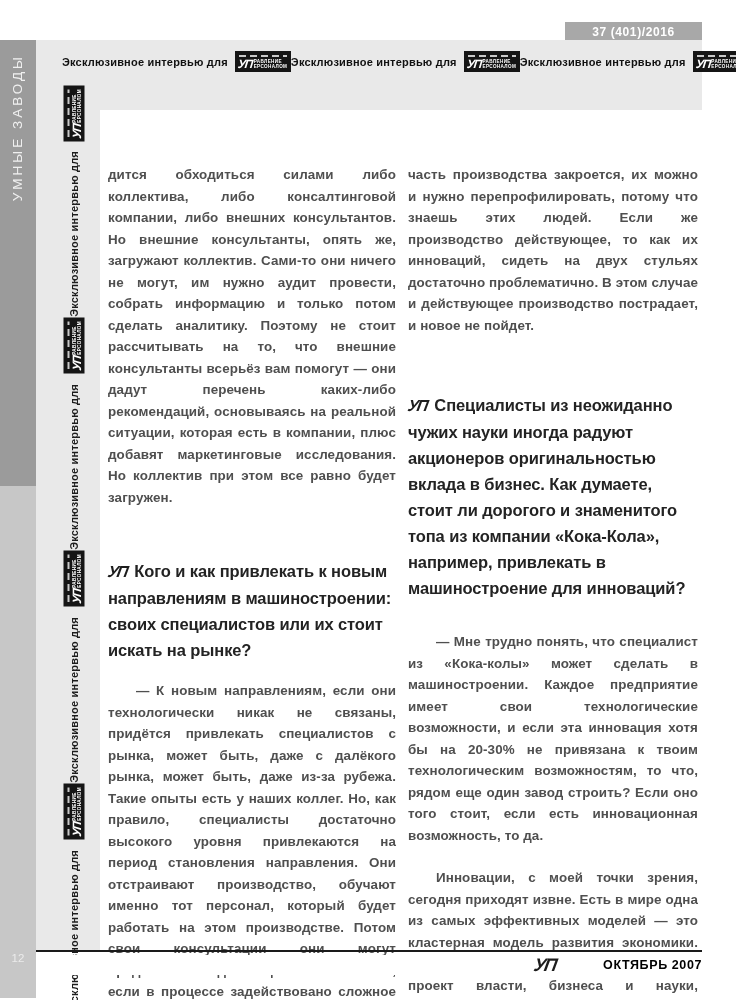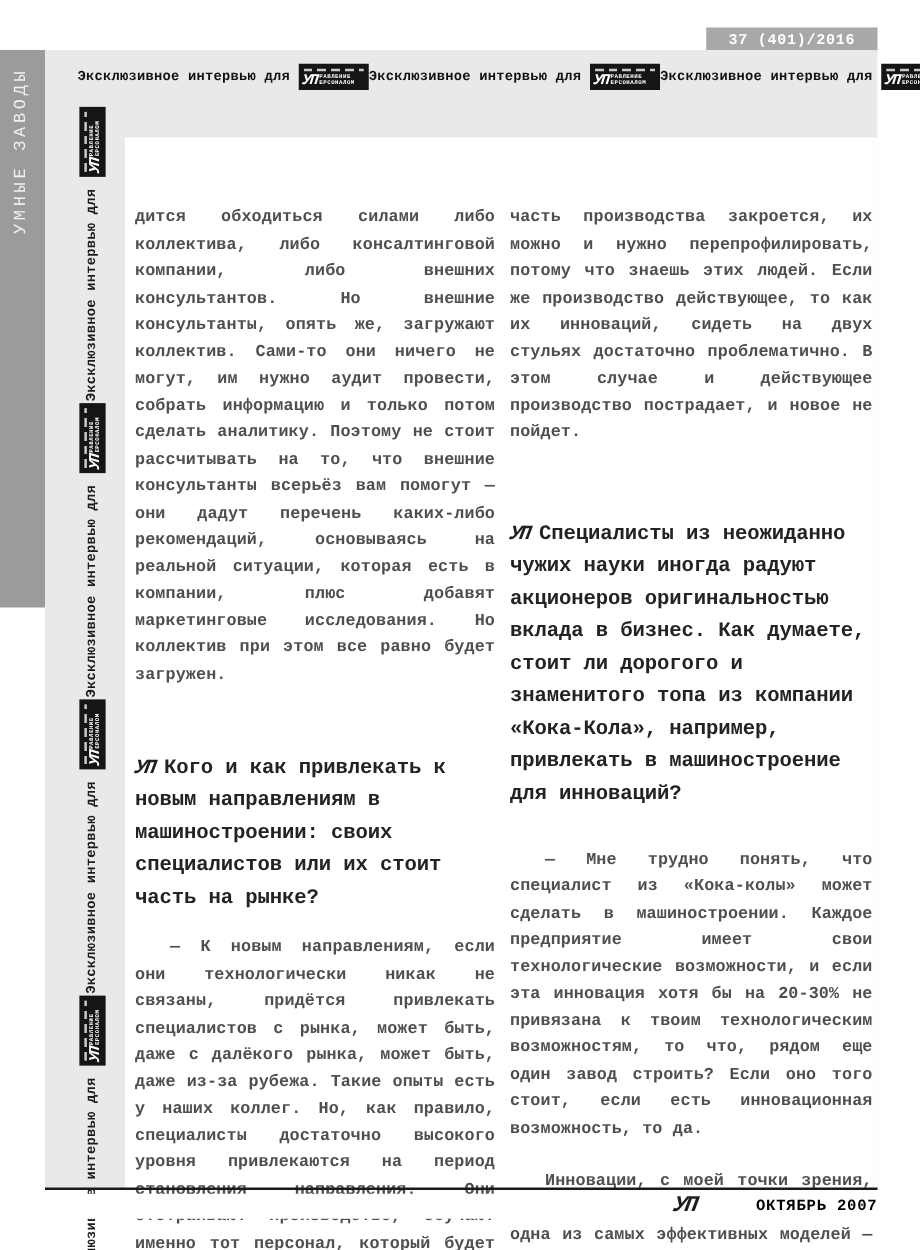--- a/index.html
+++ b/index.html
@@ -1,19 +1,19 @@
 <!DOCTYPE html>
 <html><head>
 <meta charset="utf-8">
 <style>
   * { margin:0; padding:0; box-sizing:border-box; }
   html,body { background:#ffffff; }
   .screen {
     position:relative; width:736px; height:1000px; overflow:hidden;
-    background:#ffffff; font-family:Liberation Mono, monospace;
+    background:#ffffff; font-family:Liberation Sans, sans-serif;
   }
 
   
   .badge {
     position:absolute; left:565px; top:22px; width:137px; height:19px;
     background:#a8a8a8; color:#ffffff; font-size:12px; font-weight:700;
     letter-spacing:0.6px; display:flex; align-items:center; justify-content:center;
   }
 
   
@@ -110,20 +110,23 @@
 <body>
 
 <div class="screen">
 
   <div class="badge">37 (401)/2016</div>
 
   <div class="frame"></div>
 
   <div class="bar-dark">
     <div class="vtext section-label">УМНЫЕ ЗАВОДЫ</div>
+  </div>
+  <div class="bar-light">
+    <div class="pagenum">12</div>
   </div>
 
   <div class="header-band">
     <div class="hgroup">
       <span class="hlabel">Эксклюзивное интервью для</span>
       <span class="uplogo">
         <span class="dashes"></span>
         <span class="row">
             <span class="up">УП</span>
           <span class="stack">
@@ -222,21 +225,21 @@
       </div>
       <div class="vtext slabel">Эксклюзивное интервью для</div>
     </div>
   </div>
 
   <div class="page">
 
     <div class="col col-left">
       <p class="body">дится обходиться силами либо коллектива, либо консалтинговой компании, либо внешних консультантов. Но внешние консультанты, опять же, загружают коллектив. Сами-то они ничего не могут, им нужно аудит провести, собрать информацию и только потом сделать аналитику. Поэтому не стоит рассчитывать на то, что внешние консультанты всерьёз вам помогут — они дадут перечень каких-либо рекомендаций, основываясь на реальной ситуации, которая есть в компании, плюс добавят маркетинговые исследования. Но коллектив при этом все равно будет загружен.</p>
       <div class="question ml-q">
-        <span class="upmono">УП</span><span>Кого и как привлекать к новым направлениям в машиностроении: своих специалистов или их стоит часть на рынке?</span>
+        <span class="upmono">УП</span><span>Кого и как привлекать к новым направлениям в машиностроении: своих специалистов или их стоит искать на рынке?</span>
       </div>
       <p class="body indent ml-p2">— К новым направлениям, если они технологически никак не связаны, придётся привлекать специалистов с рынка, может быть, даже с далёкого рынка, может быть, даже из-за рубежа. Такие опыты есть у наших коллег. Но, как правило, специалисты достаточно высокого уровня привлекаются на период становления направления. Они отстраивают производство, обучают именно тот персонал, который будет работать на этом производстве. Потом свои консультации они могут предоставлять дистанционно. Особенно, если в процессе задействовано сложное техническое оборудование. Что касается своих специалистов, если</p>
     </div>
 
     <div class="col col-right">
       <p class="body">часть производства закроется, их можно и нужно перепрофилировать, потому что знаешь этих людей. Если же производство действующее, то как их инноваций, сидеть на двух стульях достаточно проблематично. В этом случае и действующее производство пострадает, и новое не пойдет.</p>
       <div class="question mr-q">
         <span class="upmono">УП</span><span>Специалисты из неожиданно чужих науки иногда радуют акционеров оригинальностью вклада в бизнес. Как думаете, стоит ли дорогого и знаменитого топа из компании «Кока-Кола», например, привлекать в машиностроение для инноваций?</span>
       </div>
       <p class="body indent mr-p2">— Мне трудно понять, что специалист из «Кока-колы» может сделать в машиностроении. Каждое предприятие имеет свои технологические возможности, и если эта инновация хотя бы на 20-30% не привязана к твоим технологическим возможностям, то что, рядом еще один завод строить? Если оно того стоит, если есть инновационная возможность, то да.</p>

